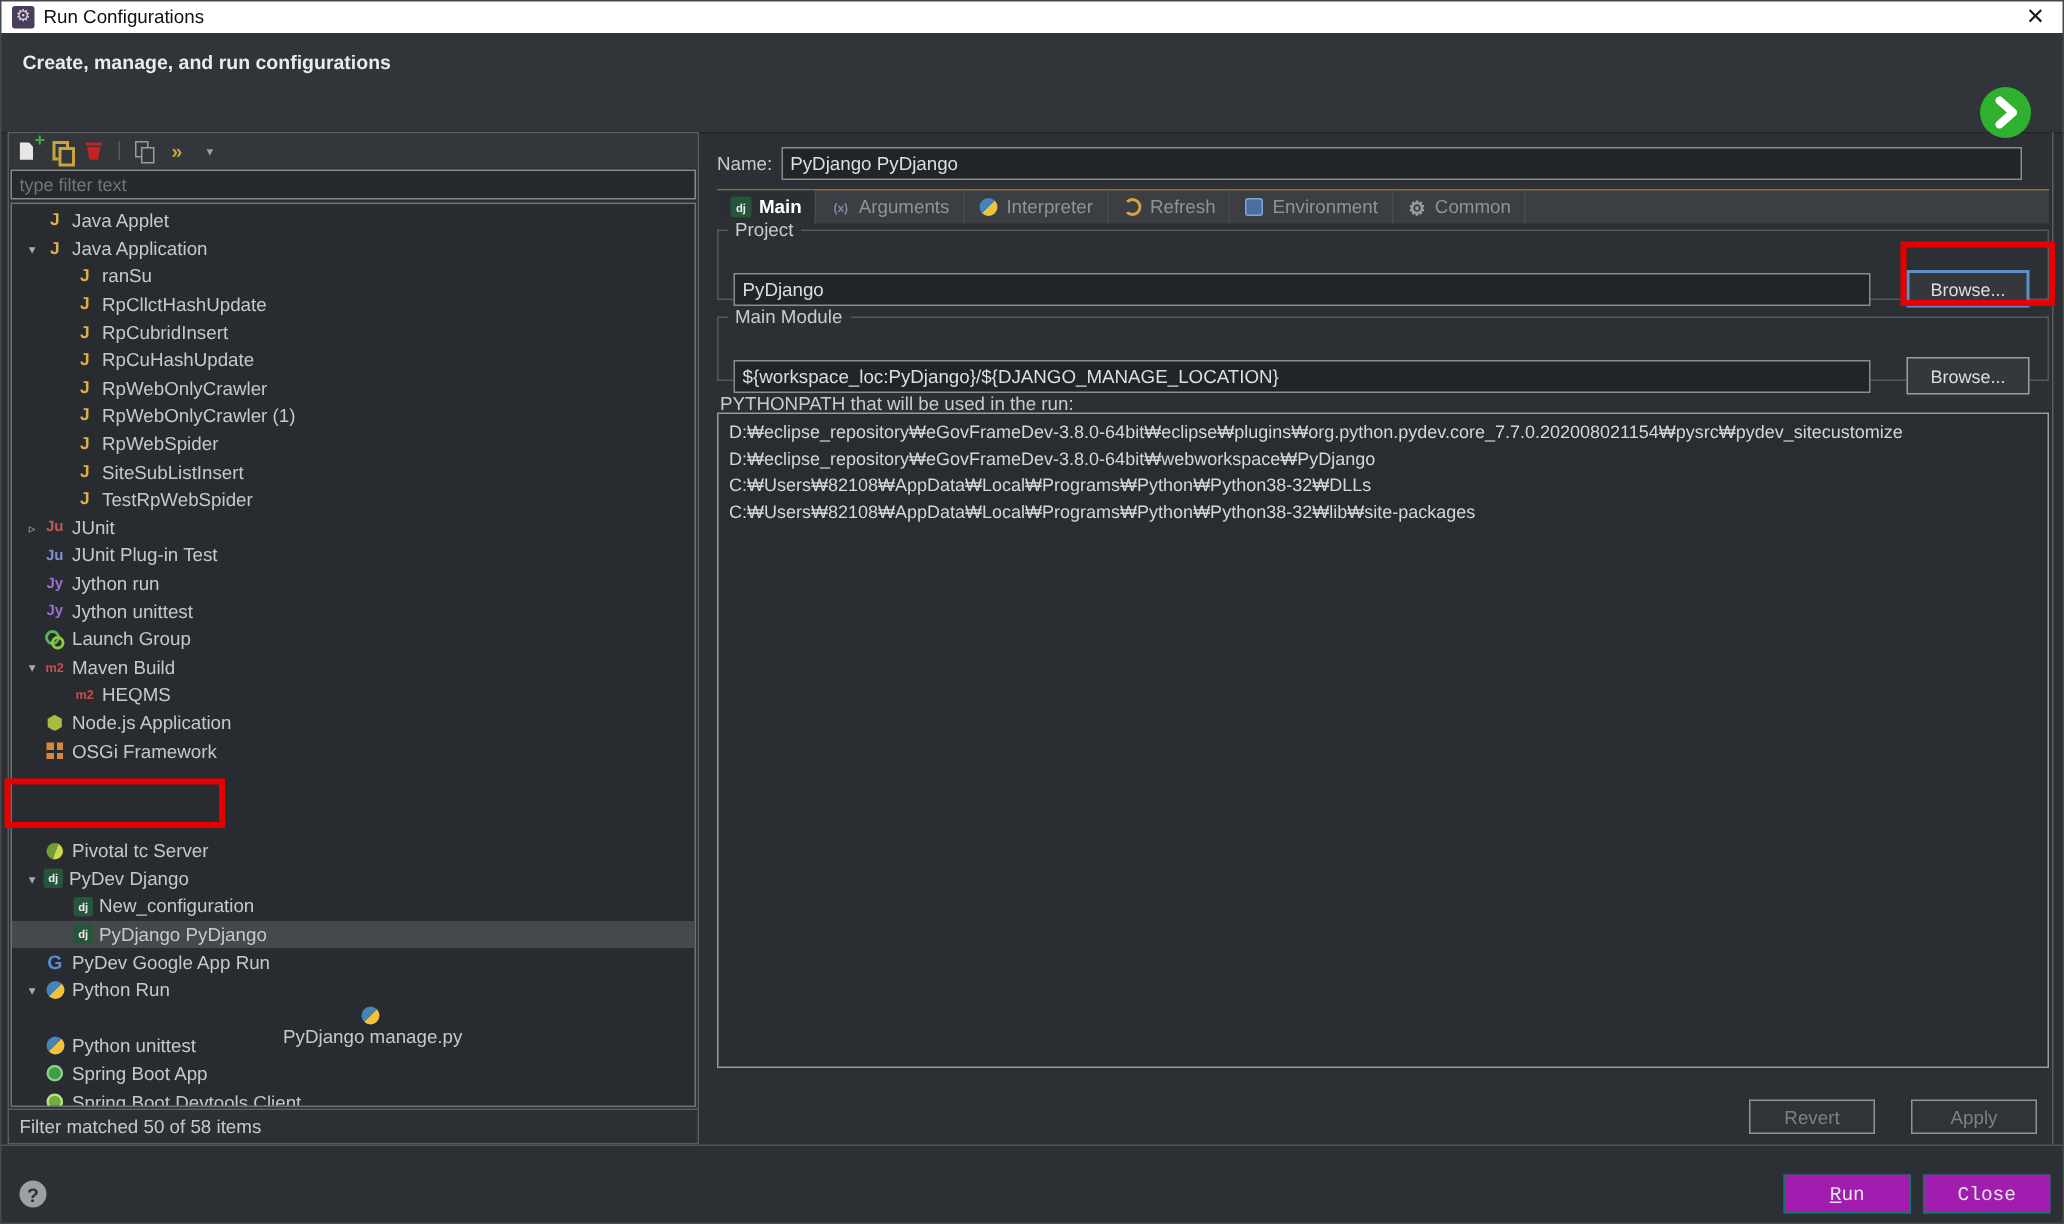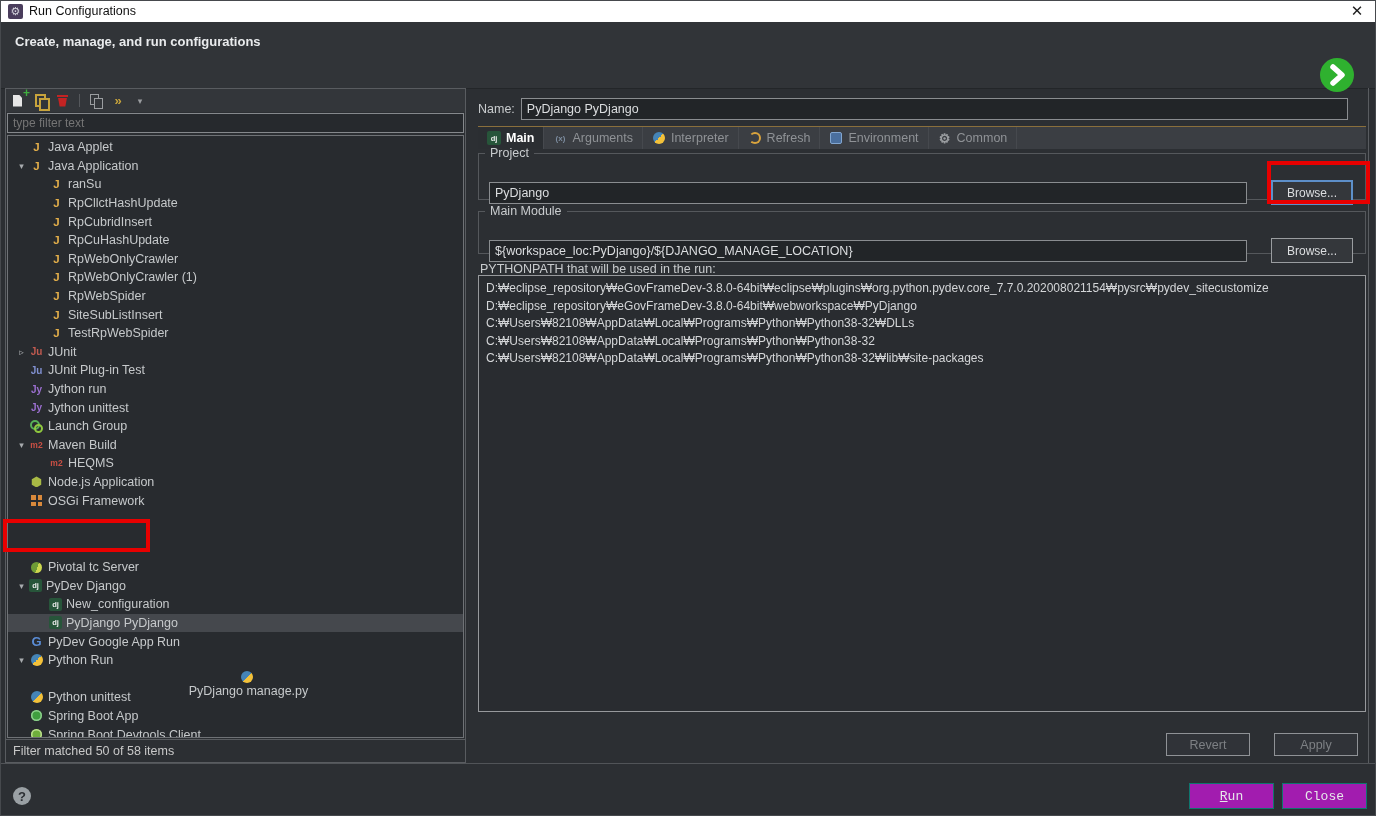--- a/index.html
+++ b/index.html
@@ -348,21 +348,20 @@
     <legend>Main Module</legend>
     <input class="text-input group-input" type="text" value="${workspace_loc:PyDjango}/${DJANGO_MANAGE_LOCATION}" style="">
     <button class="browse-btn">Browse...</button>
   </fieldset>
 
   <div class="pylabel">PYTHONPATH that will be used in the run:</div>
   <div class="pybox">
       <div class="pathline">D:₩eclipse_repository₩eGovFrameDev-3.8.0-64bit₩eclipse₩plugins₩org.python.pydev.core_7.7.0.202008021154₩pysrc₩pydev_sitecustomize</div>
       <div class="pathline">D:₩eclipse_repository₩eGovFrameDev-3.8.0-64bit₩webworkspace₩PyDjango</div>
       <div class="pathline">C:₩Users₩82108₩AppData₩Local₩Programs₩Python₩Python38-32₩DLLs</div>
-      <div class="pathline">C:₩Users₩82108₩AppData₩Local₩Programs₩Python₩Python38-32</div>
       <div class="pathline">C:₩Users₩82108₩AppData₩Local₩Programs₩Python₩Python38-32₩lib₩site-packages</div>
     </div>
 
   <div class="revert-apply">
     <button class="btn-disabled">Revert</button>
     <button class="btn-disabled">Apply</button>
   </div>
 </div>
 
 <div class="footer">

